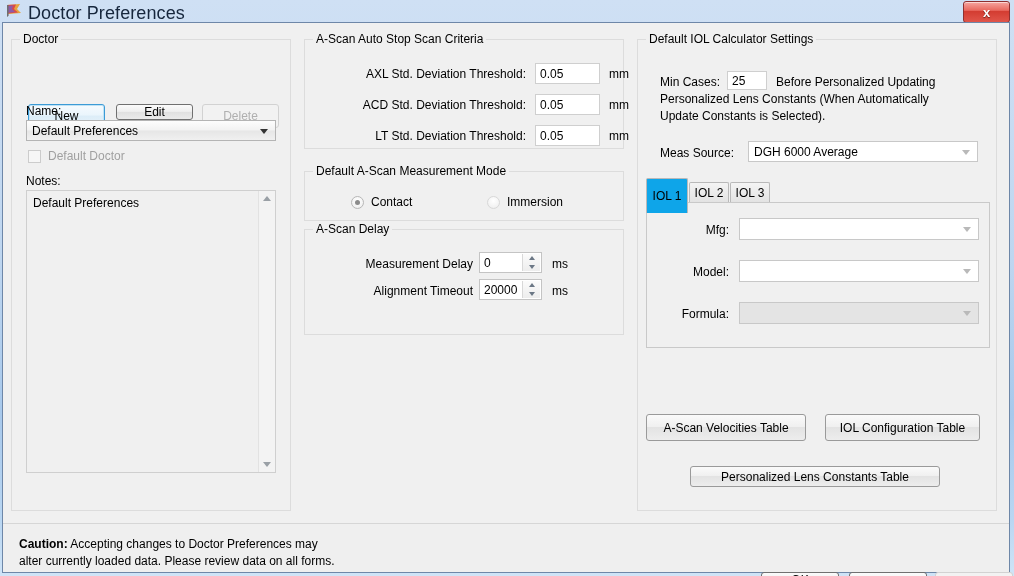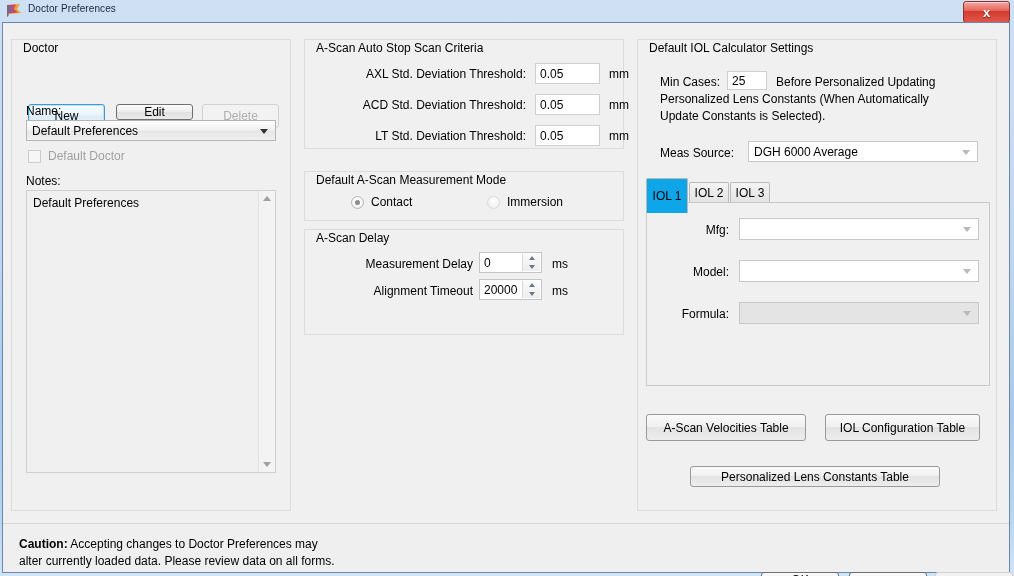--- a/index.html
+++ b/index.html
@@ -21,21 +21,21 @@
   .titlebar {
     position: absolute; left: 0; top: 0;
     width: 1014px; height: 22px;
   }
   .title-icon {
     position: absolute; left: 6px; top: 3px;
     width: 17px; height: 15px;
   }
   .title-text {
     position: absolute; left: 28px; top: 3px;
-    font-size: 10px;
+    font-size: 18px;
     color: #16263c;
     letter-spacing: .1px;
     white-space: nowrap;
   }
   .close-btn {
     position: absolute; right: 4px; top: 1px;
     width: 45px; height: 20px;
     border-radius: 3px;
     border: 1px solid #8e3030;
     background: linear-gradient(to bottom, #f6a6a0 0%, #e8685e 42%, #d33c31 46%, #e0554a 100%);
@@ -65,21 +65,20 @@
     box-sizing: border-box;
     background: transparent;
   }
   .group > .legend {
     position: absolute; top: -8px; left: 8px;
     background: #f0f0f0;
     padding: 0 3px;
     font-size: 12px;
     color: #000;
     white-space: nowrap;
-    margin-top: 9px;
   }
 
   
   .lbl {
     position: absolute;
     font-size: 12px;
     color: #000;
     white-space: nowrap;
   }
   .lbl.dim { color: #a0a0a0; }
@@ -404,21 +403,21 @@
         <span>DGH 6000 Average</span>
         <span class="arrow gray"></span>
       </div>
 
       <div class="tabstrip" style="left:8px; top:140px; width:344px; height:24px;">
         <div class="tab active" style="left:0px; top:0px; width:42px;">IOL 1</div>
         <div class="tab" style="left:43px; top:2px; width:40px;">IOL 2</div>
         <div class="tab" style="left:84px; top:2px; width:40px;">IOL 3</div>
       </div>
 
-      <div class="tabpanel" style="left:8px; top:162px; width:344px; height:184px;">
+      <div class="tabpanel" style="left:8px; top:162px; width:344px; height:146px;">
 
         <div class="lbl" style="left:20px; top:20px; width:62px; text-align:right;">Mfg:</div>
         <div class="combo white" style="left:92px; top:15px; width:240px; height:22px;">
           <span></span>
           <span class="arrow gray"></span>
         </div>
 
         <div class="lbl" style="left:20px; top:62px; width:62px; text-align:right;">Model:</div>
         <div class="combo white" style="left:92px; top:57px; width:240px; height:22px;">
           <span></span>

